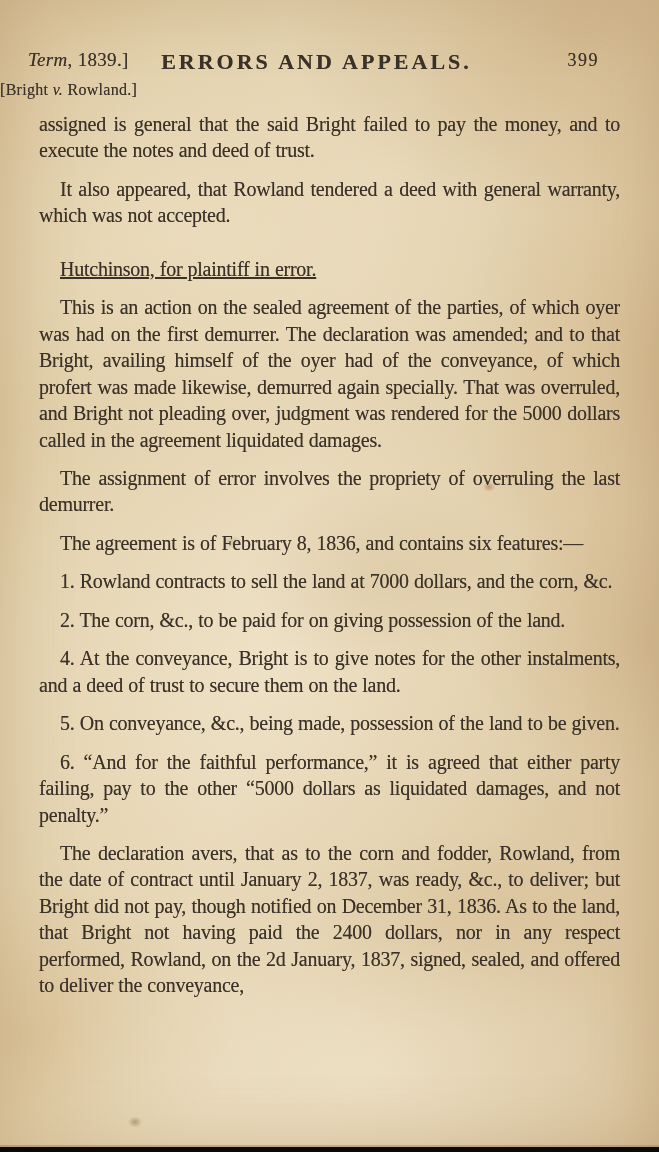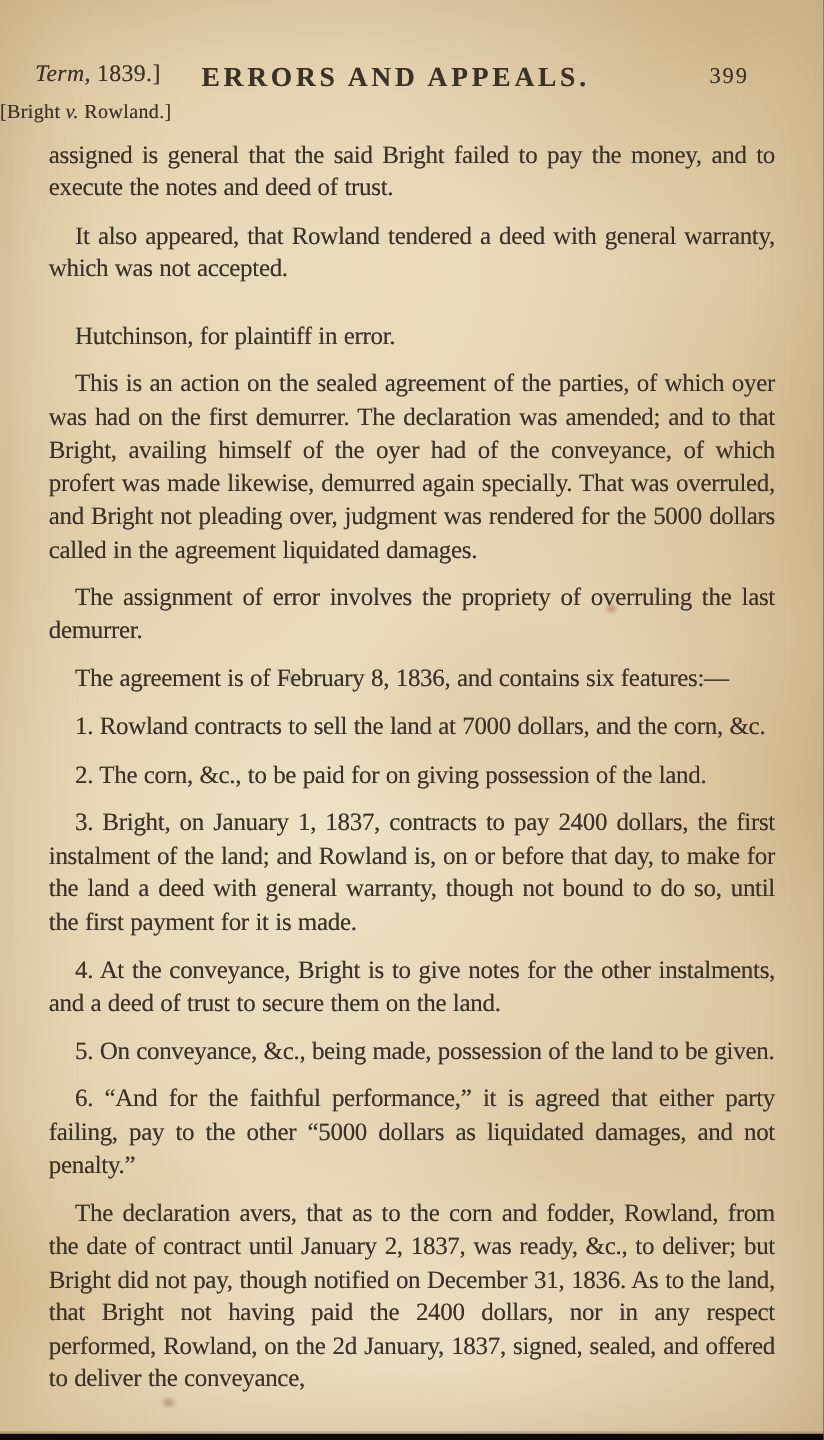--- a/index.html
+++ b/index.html
@@ -45,21 +45,21 @@
   }
   .case-caption i { font-style: italic; }
 
   .body-text {
     position: absolute; top: 99px; left: 27px; width: 605px;
     font-size: 20px; line-height: 26.45px;
     text-align: justify; letter-spacing: -0.25px; word-spacing: 0.5px;
   }
   .body-text p { margin: 12px; text-indent: 21px; }
   .body-text p.no-indent { text-indent: 0; }
-  .body-text p.gap-before { margin-top: 27px; }
+  .body-text p.gap-before { margin-top: 27px; text-decoration: underline; }
 
   .edge-line {
     position: absolute; left: 0; right: 0; bottom: 5px; height: 2px;
     background: linear-gradient(90deg, rgba(165,135,90,0.55), rgba(145,115,75,0.35));
   }
   .scan-edge { position: absolute; left: 0; right: 0; bottom: 0; height: 5px; background: #0b0a08; }
 </style>
 </head>
 <body>
 
@@ -77,21 +77,20 @@
 
   <div class="body-text ink">
     <p class="no-indent">assigned is general that the said Bright failed to pay the money, and to execute the notes and deed of trust.</p>
     <p>It also appeared, that Rowland tendered a deed with general warranty, which was not accepted.</p>
     <p class="gap-before">Hutchinson, for plaintiff in error.</p>
     <p>This is an action on the sealed agreement of the parties, of which oyer was had on the first demurrer.  The declaration was amended; and to that Bright, availing himself of the oyer had of the conveyance, of which profert was made likewise, demurred again specially.  That was overruled, and Bright not pleading over, judgment was rendered for the 5000 dollars called in the agreement liquidated damages.</p>
     <p>The assignment of error involves the propriety of overruling the last demurrer.</p>
     <p>The agreement is of February 8, 1836, and contains six features:—</p>
     <p>1. Rowland contracts to sell the land at 7000 dollars, and the corn, &amp;c.</p>
     <p>2. The corn, &amp;c., to be paid for on giving possession of the land.</p>
-    <p>3. Bright, on January 1, 1837, contracts to pay 2400 dollars, the first instalment of the land; and Rowland is, on or before that day, to make for the land a deed with general warranty, though not bound to do so, until the first payment for it is made.</p>
     <p>4. At the conveyance, Bright is to give notes for the other instalments, and a deed of trust to secure them on the land.</p>
     <p>5. On conveyance, &amp;c., being made, possession of the land to be given.</p>
     <p>6. “And for the faithful performance,” it is agreed that either party failing, pay to the other “5000 dollars as liquidated damages, and not penalty.”</p>
     <p>The declaration avers, that as to the corn and fodder, Rowland, from the date of contract until January 2, 1837, was ready, &amp;c., to deliver; but Bright did not pay, though notified on December 31, 1836.  As to the land, that Bright not having paid the 2400 dollars, nor in any respect performed, Rowland, on the 2d January, 1837, signed, sealed, and offered to deliver the conveyance,</p>
   </div>
 
   <div class="edge-line"></div>
   <div class="scan-edge"></div>
 
 </div>

